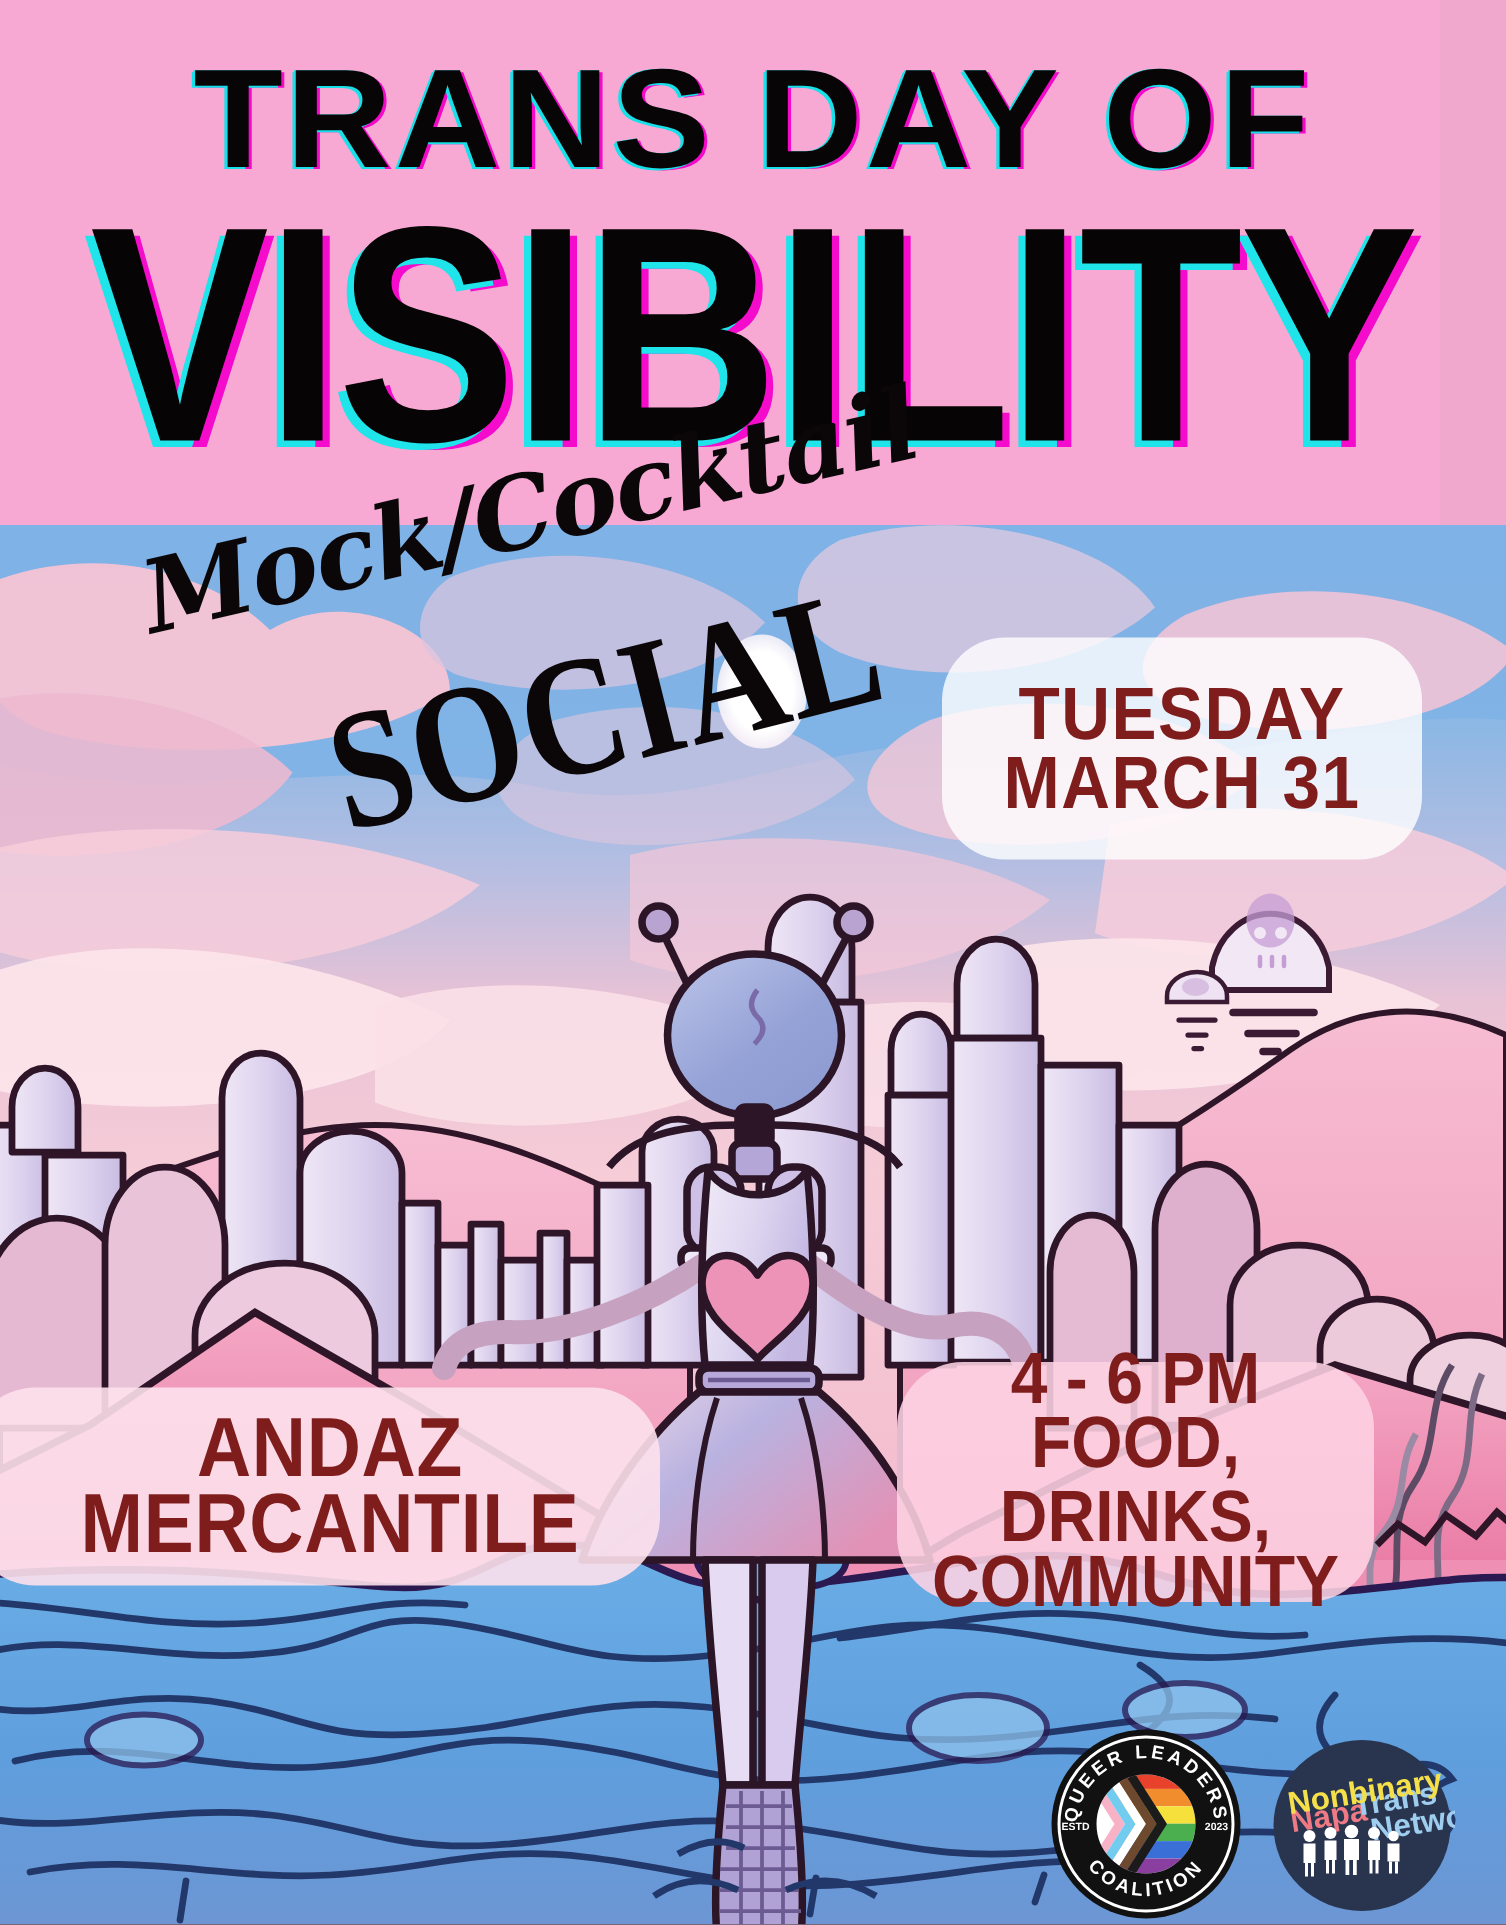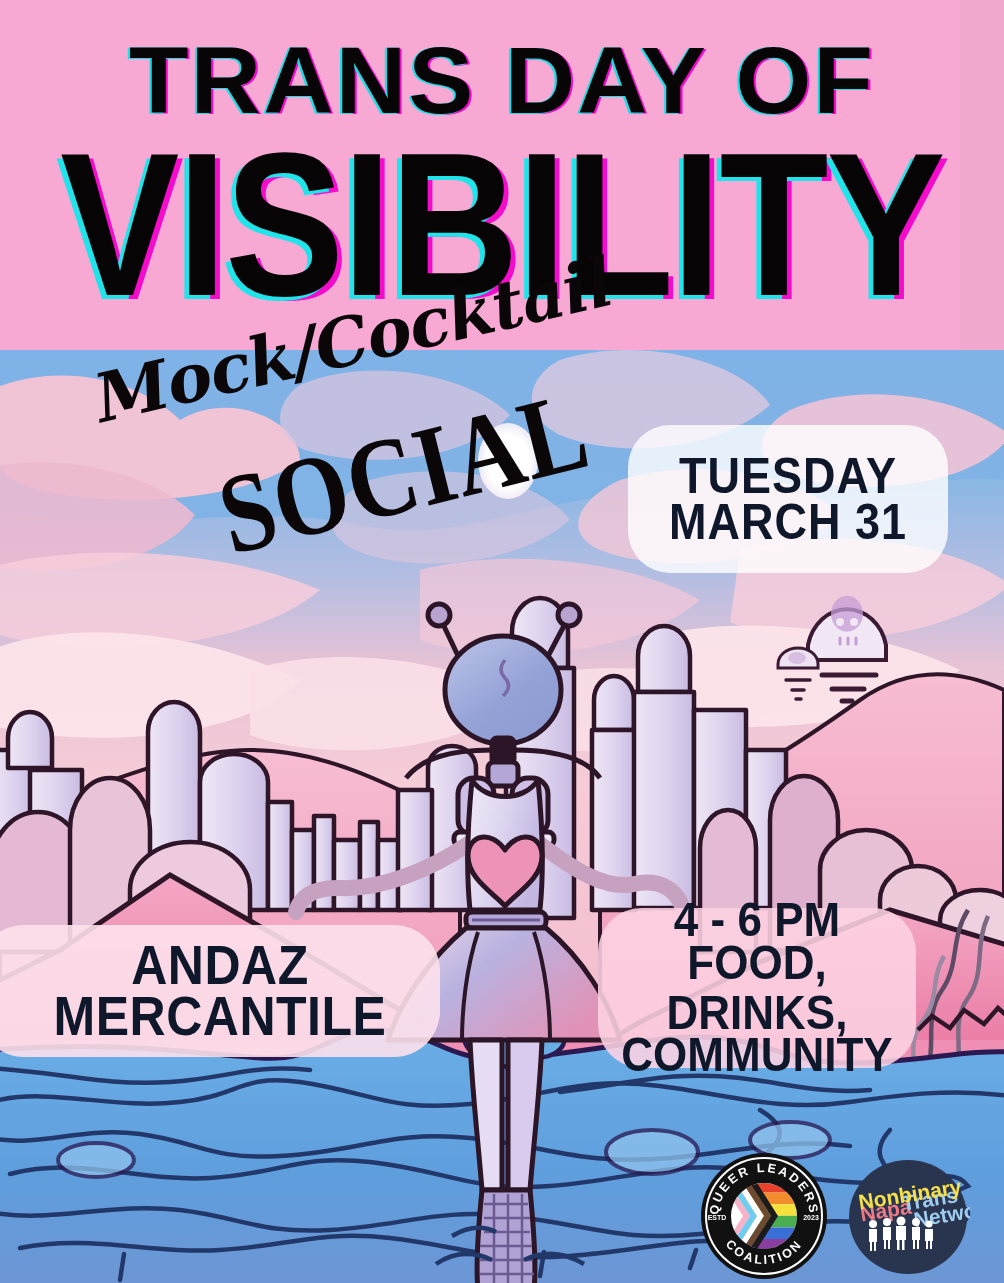--- a/index.html
+++ b/index.html
@@ -70,21 +70,21 @@
   .layer { position: absolute; left:0; top:0; width:1004px; height:933px; }
 
   
   .info-card {
     position: absolute;
     display: flex;
     flex-direction: column;
     align-items: center;
     justify-content: center;
     text-align: center;
-    color: #0f172a;
+    color: #7f1d1d;
     font-weight: 700;
     line-height: 1.02;
     letter-spacing: 0.5px;
   }
   #card-date {
     left: 628px; top: 425px;
     width: 320px; height: 148px;
     background: rgba(255,255,255,0.80);
     border-radius: 42px;
     font-size: 45px;

